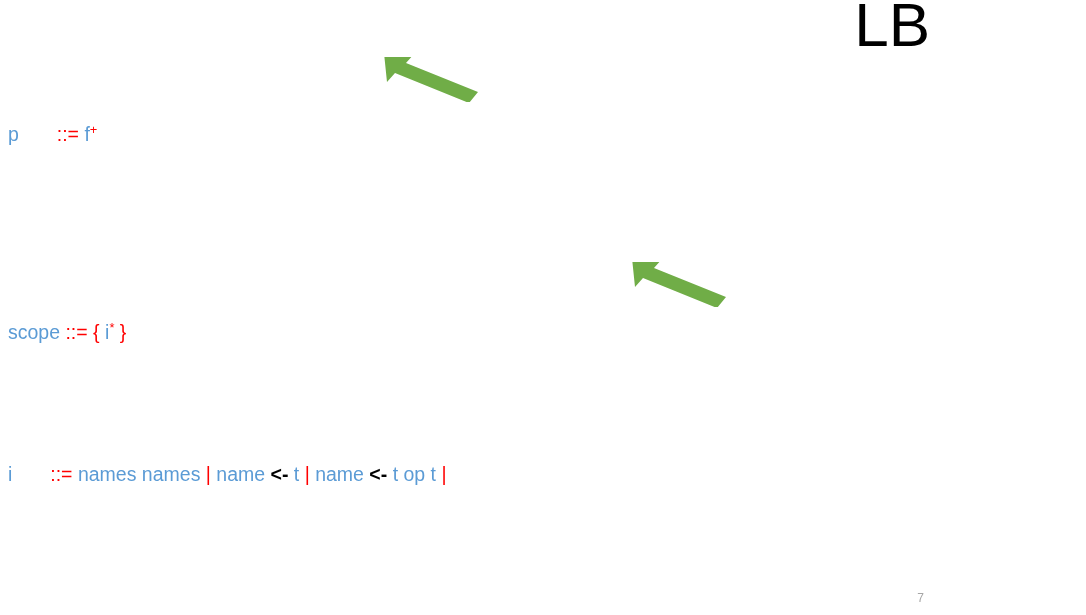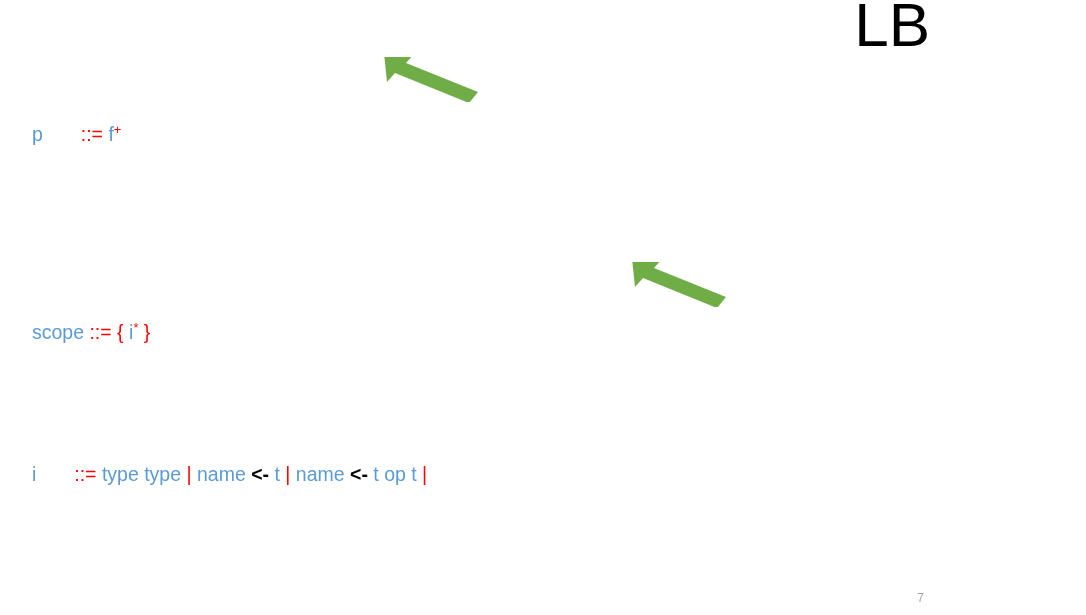--- a/index.html
+++ b/index.html
@@ -37,21 +37,20 @@
     left: 8px;
     top: 6px;
     font-size: 19.5px;
     line-height: 28.4px;
     white-space: pre;
     color: #5B9BD5;
   }
   .gline {
     height: 28.4px;
     white-space: pre;
-    margin-left: 24px;
   }
 
   
   .nt   { color: #5B9BD5; }              
   .tm   { color: #FF0000; }              
   .kw   { color: #000000; font-weight: 700; }              
   .sup  {
     font-size: 0.66em;
     vertical-align: 0.58em;
     line-height: 0;
@@ -80,21 +79,21 @@
 
     
     <div class="gline"><span class="nt">p       </span><span class="tm">::= </span><span class="nt">f<span class="sup tm">+</span></span></div>
 
     
 
     
     <div class="gline"><span class="nt">scope </span><span class="tm">::= { </span><span class="nt">i</span><span class="tm"><span class="sup">*</span> }</span></div>
 
     
-    <div class="gline"><span class="nt">i       </span><span class="tm">::= </span><span class="nt">type type </span><span class="tm">| </span><span class="nt">name </span><span class="kw">&lt;- </span><span class="nt">t </span><span class="tm">| </span><span class="nt">name </span><span class="kw">&lt;- </span><span class="nt">t op t </span><span class="tm">|</span></div>
+    <div class="gline"><span class="nt">i       </span><span class="tm">::= </span><span class="nt">names names </span><span class="tm">| </span><span class="nt">name </span><span class="kw">&lt;- </span><span class="nt">t </span><span class="tm">| </span><span class="nt">name </span><span class="kw">&lt;- </span><span class="nt">t op t </span><span class="tm">|</span></div>
 
     
     
 
     
     
 
     
     
 

